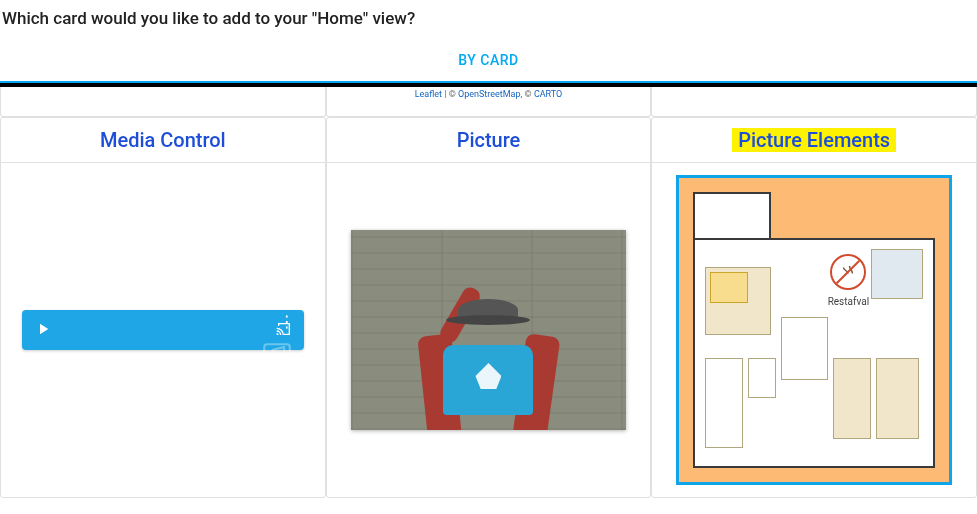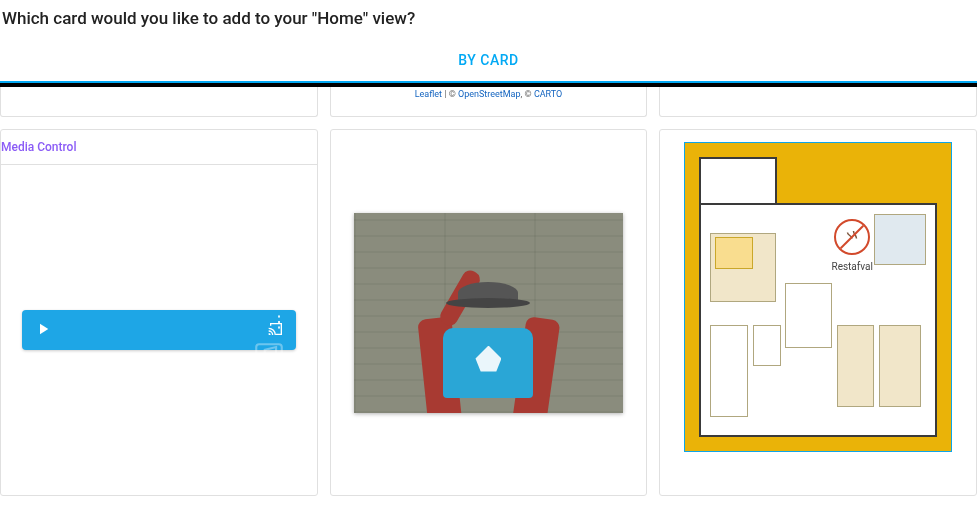--- a/index.html
+++ b/index.html
@@ -43,21 +43,20 @@
   .tab.active::after {
     content: "";
     position: absolute;
     left: 0; right: 0; bottom: -1px;
     height: 2px;
     background: #03a9f4;
   }
   .grid {
     display: grid;
     grid-template-columns: repeat(3, 1fr);
-    gap: 12px;
     padding: 0px 0 0 0;
   }
   .card {
     border: 1px solid #e0e0e0;
     border-radius: 3px;
     background: #fff;
     display: flex;
     flex-direction: column;
     cursor: pointer;
   }
@@ -68,25 +67,25 @@
     border-radius: 0 0 3px 3px;
     display: flex;
     align-items: flex-start;
     justify-content: center;
     font-size: 9px;
     color: #7a7a7a;
     padding-top: 2px;
   }
   .card-head {
     border-bottom: 1px solid #e0e0e0;
-    text-align: left;
+    text-align: center;
     font-weight: 500;
-    font-size: 12px;
+    font-size: 20px;
     padding: 10px 0;
-    color: #8b5cf6;
+    color: #1d4ed8;
   }
   .card-head.hl {
     position: relative;
   }
   .card-head.hl span {
     background: #fff200;
     padding: 0 6px;
   }
   .card-body {
     flex: 1;
@@ -219,22 +218,22 @@
     background:
       repeating-linear-gradient(0deg, rgba(0,0,0,.06) 0 2px, transparent 2px 16px),
       repeating-linear-gradient(90deg, rgba(0,0,0,.06) 0 2px, transparent 2px 90px),
       #bdb9a8;
     opacity:.6;
   }
   
   .floorplan {
     width: 92%;
     height: 310px;
-    border: 1px solid #0ea5e9;
-    background: #eab308;
+    border: 3px solid #0ea5e9;
+    background: #fdba74;
     position: relative;
     padding: 0;
   }
   .fp-outline {
     position:absolute;
     left:14px; right:14px; top:60px; bottom:14px;
     border:2px solid #3a3a3a;
     background:#fff;
   }
   .fp-top-block {
@@ -332,36 +331,40 @@
                 <path d="M21 3H3v4h2V5h14v14h-7v2h9V3z"></path>
                 <path d="M1 18v3h3a3 3 0 0 0-3-3zm0-4v2a5 5 0 0 1 5 5h2a7 7 0 0 0-7-7zm0-4v2a9 9 0 0 1 9 9h2A11 11 0 0 0 1 10z"></path>
               </svg>
             </span>
           </div>
         </div>
       </div>
     </div>
 
     <div class="card">
+      <div class="card-head">Picture</div>
       <div class="card-body">
         <div class="photo">
           <div class="newspaper"></div>
           <div class="photo-person">
             <div class="jacket-l"></div>
             <div class="jacket-r"></div>
             <div class="shirt"></div>
             <div class="logo-badge"></div>
             <div class="arm-up"></div>
             <div class="hat"></div>
           </div>
         </div>
       </div>
     </div>
 
     <div class="card">
+      <div class="card-head hl">
+        <span>Picture Elements</span>
+      </div>
       <div class="card-body" style="align-items:flex-start;">
         <div class="floorplan">
           <div class="fp-top-block"></div>
           <div class="fp-outline">
             <div class="room r1"></div>
             <div class="room kitchen"></div>
             <div class="room r2"></div>
             <div class="room r3"></div>
             <div class="room r4"></div>
             <div class="room r5"></div>

